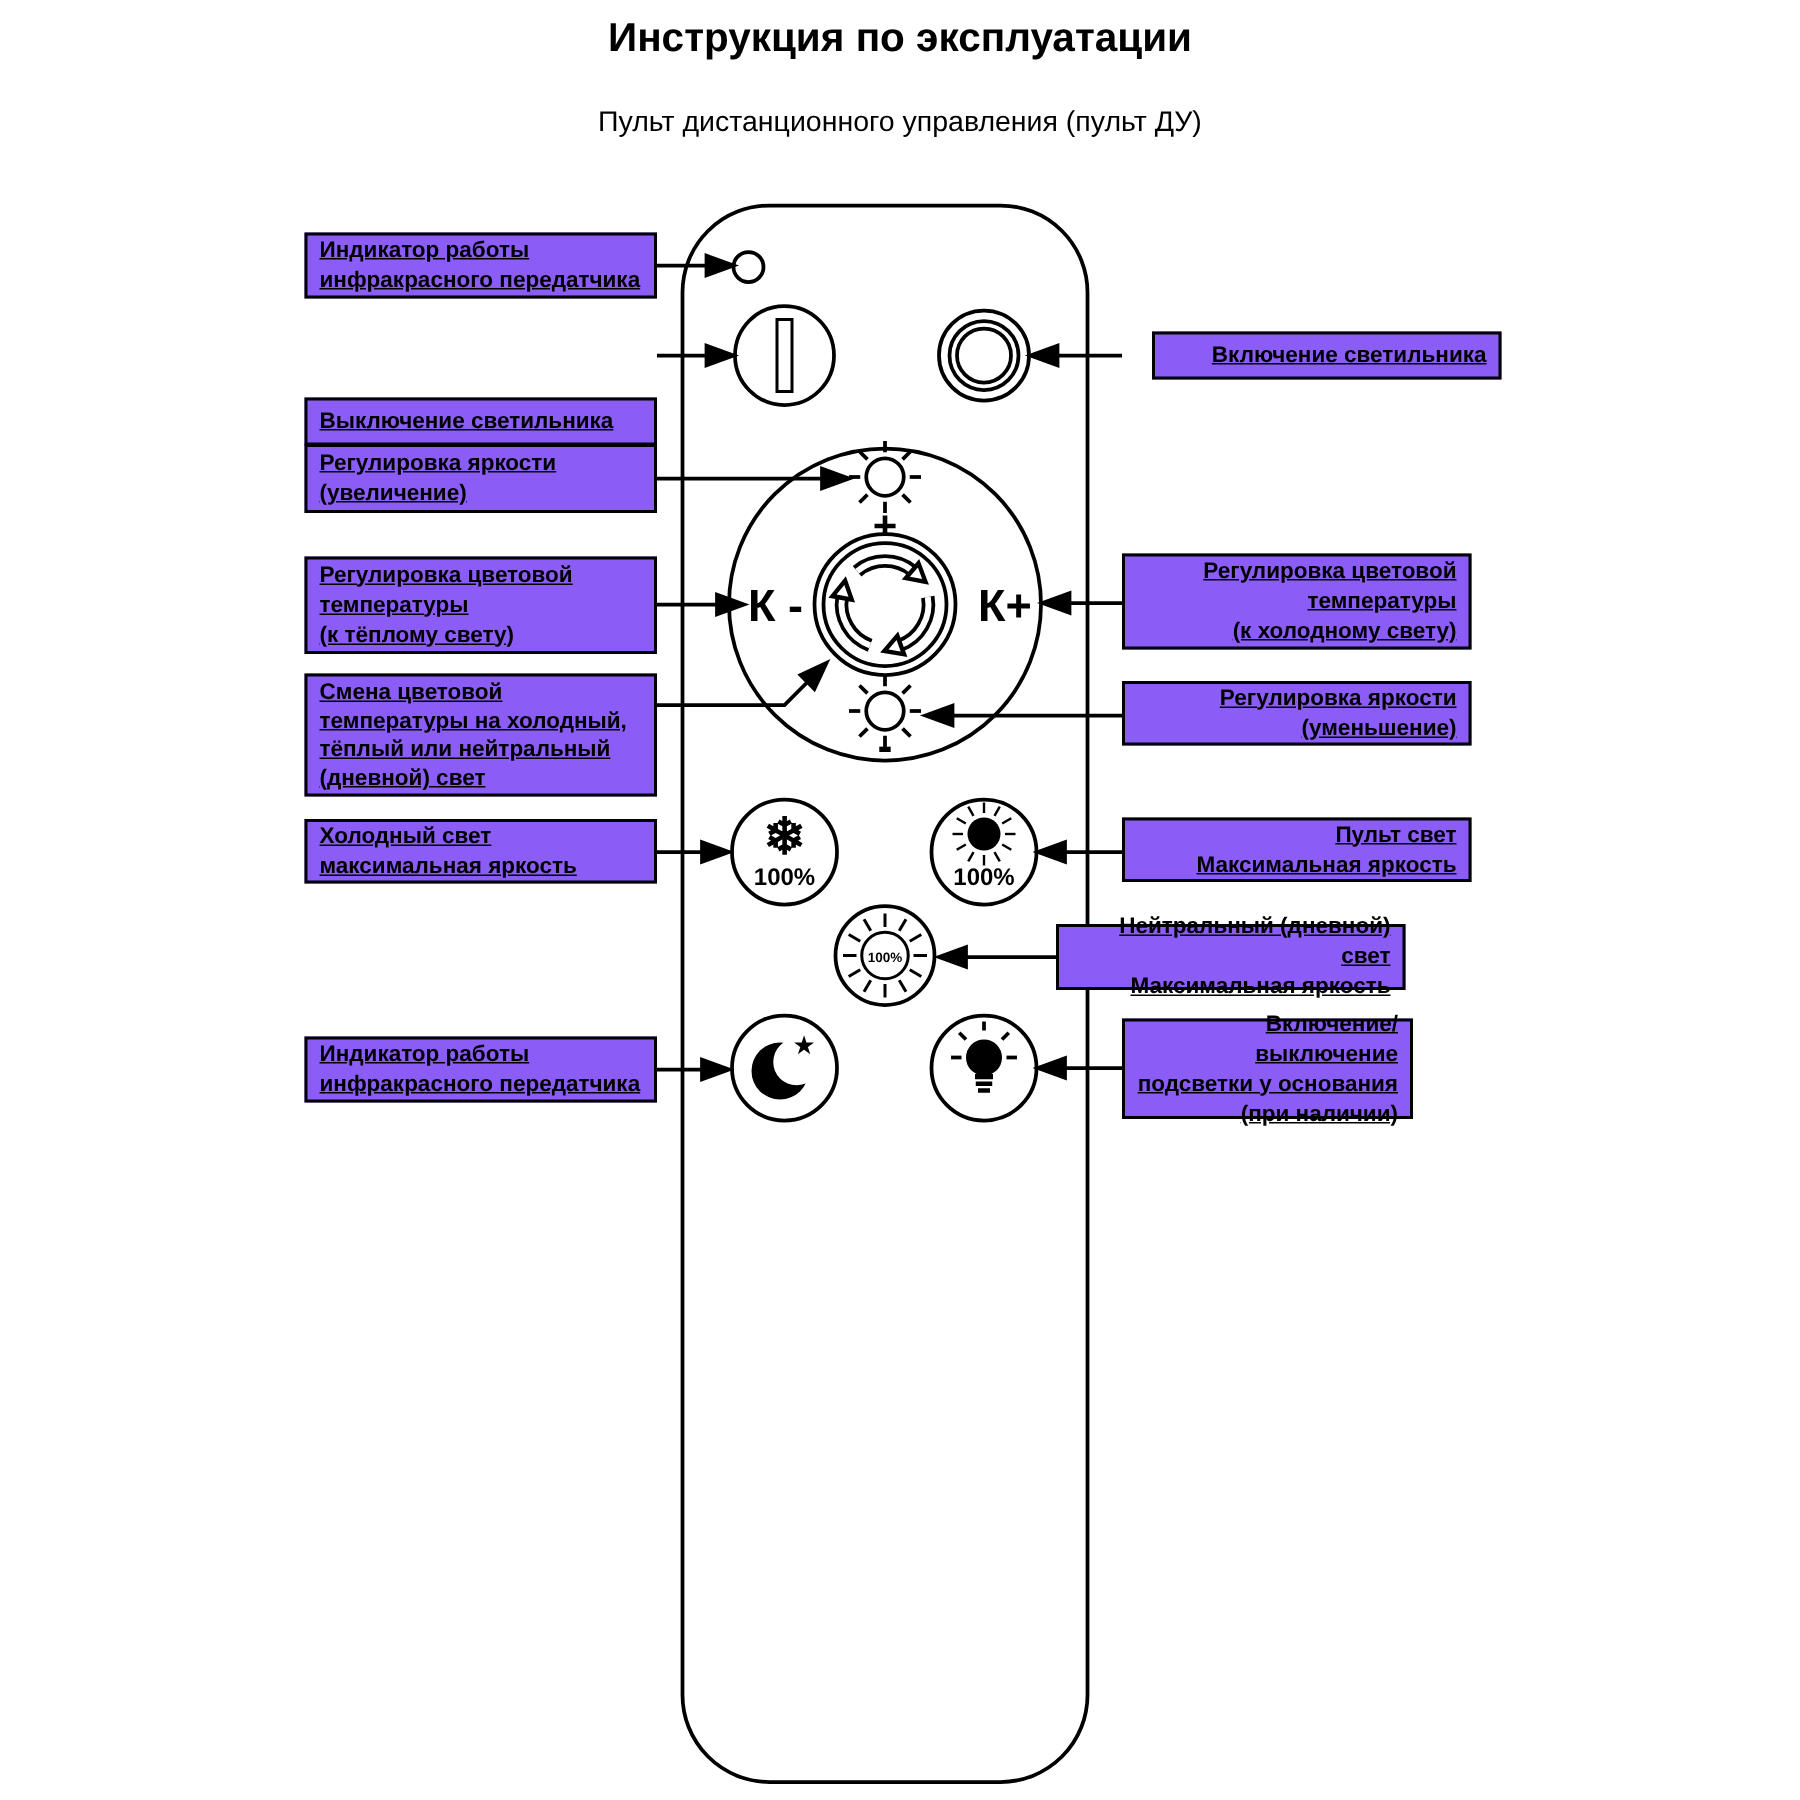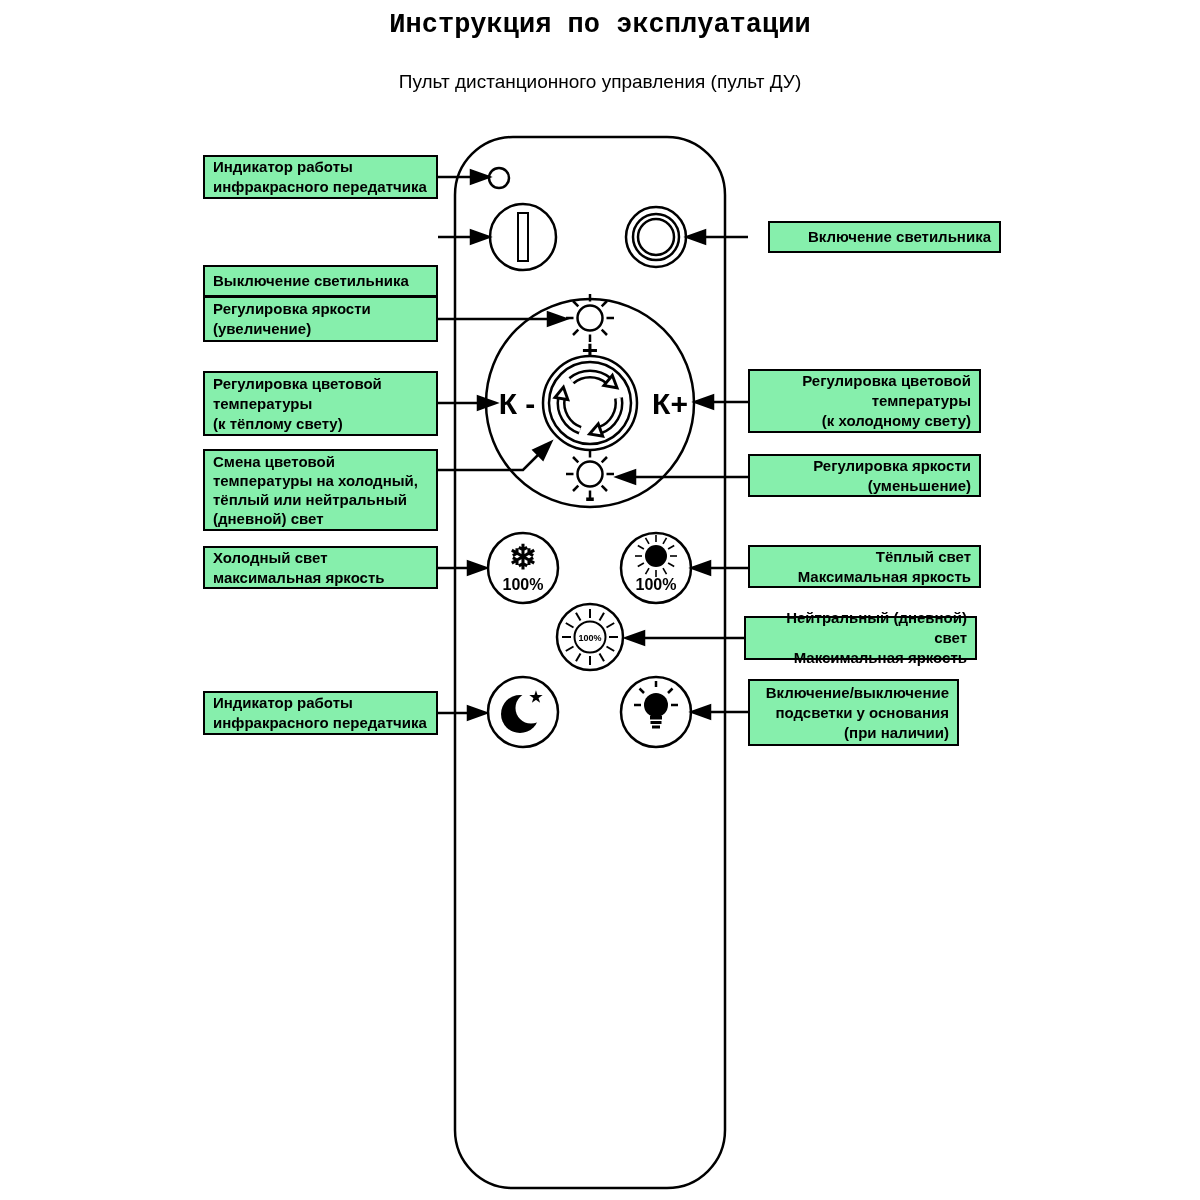--- a/index.html
+++ b/index.html
@@ -1,24 +1,24 @@
 <!DOCTYPE html>
 <html><head>
 <meta charset="utf-8">
 <style>
   html,body{margin:0;padding:0;background:#ffffff;}
   .page{position:relative;width:1200px;height:1200px;background:#ffffff;
         font-family:"Liberation Sans",sans-serif;color:#000;overflow:hidden;}
   .title{position:absolute;left:0;top:10px;width:100%;text-align:center;
-         font-size:27px;font-weight:bold;font-family:Liberation Mono, monospace;}
+         font-size:27px;font-weight:bold;}
   .subtitle{position:absolute;left:0;top:71px;width:100%;text-align:center;
             font-size:19px;font-weight:normal;}
-  .box{position:absolute;border:2px solid #000;background:#86efac;box-sizing:border-box;
+  .box{position:absolute;border:2px solid #000;background:#8b5cf6;box-sizing:border-box;
        font-size:15px;line-height:20px;font-weight:bold;padding:2px 8px;
-       display:flex;align-items:center;white-space:pre-line;}
+       display:flex;align-items:center;white-space:pre-line;text-decoration:underline;}
   .box.right{text-align:right;justify-content:flex-end;}
   svg.diagram{position:absolute;left:0;top:0;}
   svg.diagram text{font-family:"Liberation Sans",sans-serif;font-weight:bold;fill:#000;}
 </style>
 </head>
 <body>
 
 <div class="page">
 
   <div class="title">Инструкция по эксплуатации</div>
@@ -227,21 +227,21 @@
 максимальная яркость</div>
   <div class="box" style="left:203px;top:691px;width:235px;height:44px;">Индикатор работы
 инфракрасного передатчика</div>
 
   <div class="box right" style="left:748px;top:221px;width:233px;height:32px;margin-left:20px;">Включение светильника</div>
   <div class="box right" style="left:748px;top:369px;width:233px;height:64px;">Регулировка цветовой
 температуры
 (к холодному свету)</div>
   <div class="box right" style="left:748px;top:454px;width:233px;height:43px;">Регулировка яркости
 (уменьшение)</div>
-  <div class="box right" style="left:748px;top:545px;width:233px;height:43px;">Тёплый свет
+  <div class="box right" style="left:748px;top:545px;width:233px;height:43px;">Пульт свет
 Максимальная яркость</div>
-  <div class="box right" style="left:744px;top:616px;width:233px;height:44px;">Нейтральный (дневной) свет
+  <div class="box right" style="left:704px;top:616px;width:233px;height:44px;">Нейтральный (дневной) свет
 Максимальная яркость</div>
-  <div class="box right" style="left:748px;top:679px;width:211px;height:67px;">Включение/выключение
+  <div class="box right" style="left:748px;top:679px;width:194px;height:67px;">Включение/выключение
 подсветки у основания
 (при наличии)</div>
 
 </div>
 
 </body></html>

